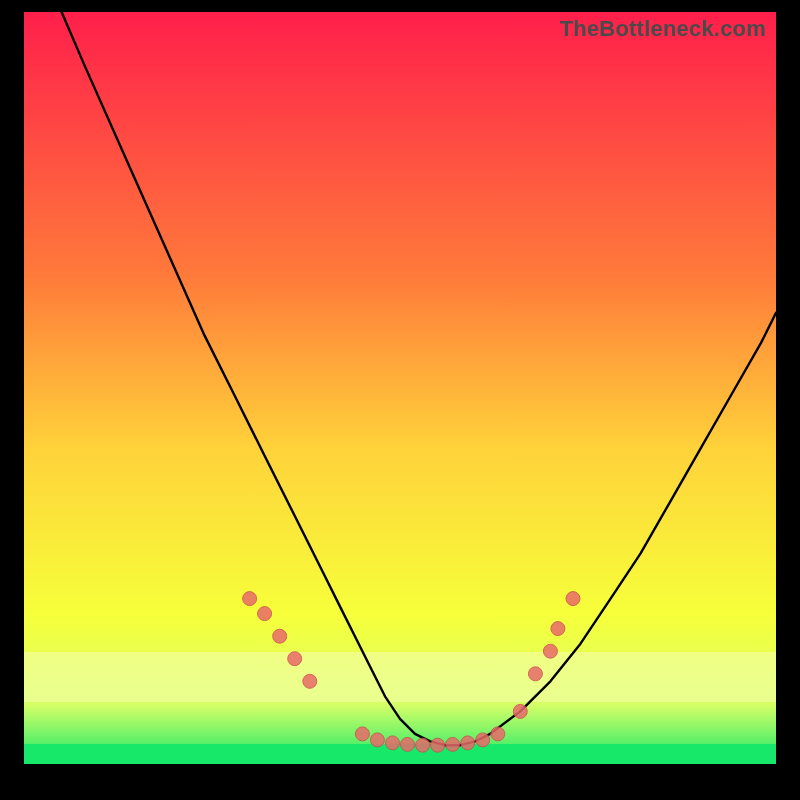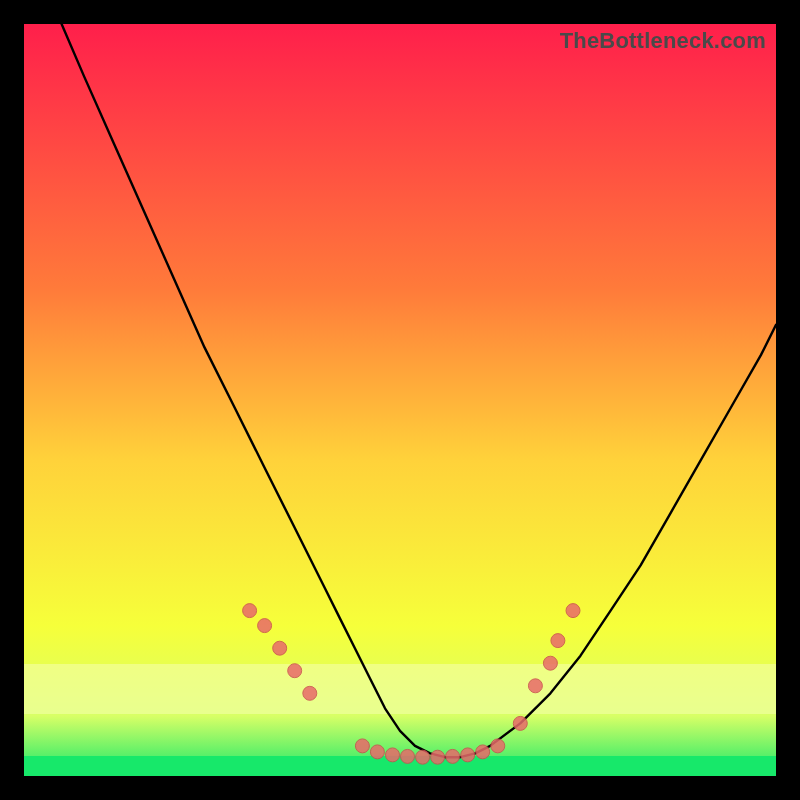--- a/index.html
+++ b/index.html
@@ -7,21 +7,21 @@
     padding: 0;
     width: 800px;
     height: 800px;
     background: #000;
     overflow: hidden;
     font-family: Arial, Helvetica, sans-serif;
   }
   .frame {
     position: absolute;
     left: 24px;
-    top: 24px;
+    top: 12px;
     width: 752px;
     height: 752px;
     background: #fde047;
   }
   .plot {
     position: absolute;
     left: 0;
     top: 0;
     width: 752px;
     height: 752px;

